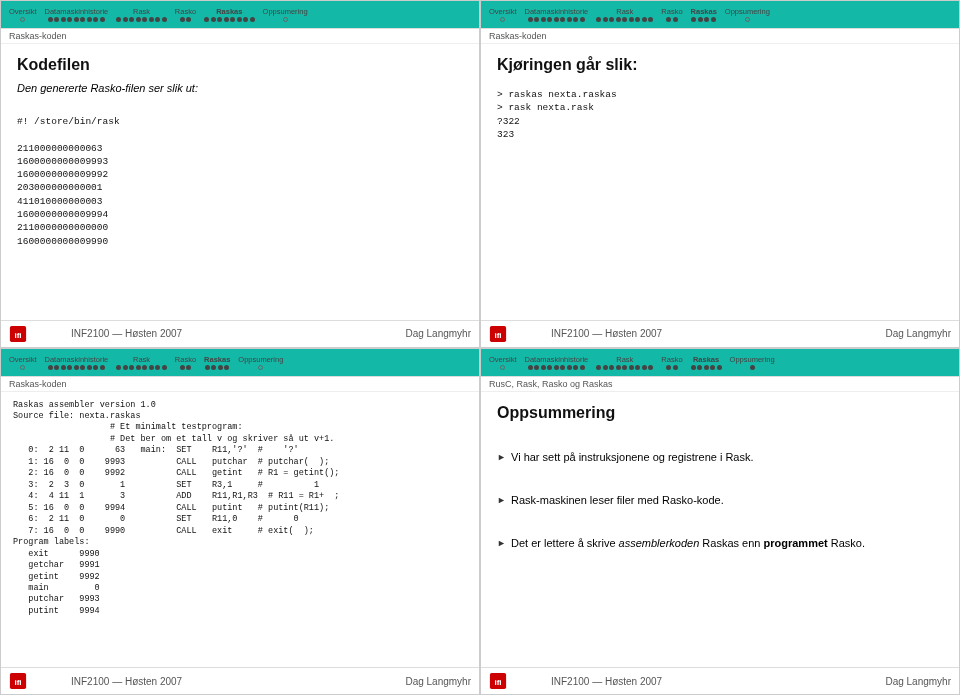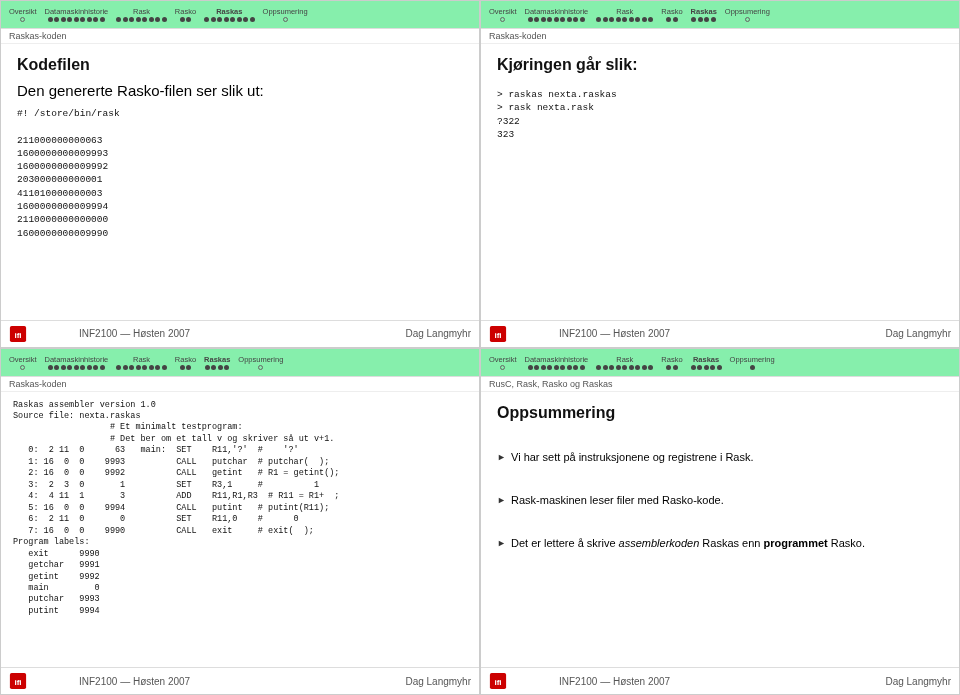--- a/index.html
+++ b/index.html
@@ -16,21 +16,21 @@
     .panel {
       border: 1px solid #ccc;
       display: flex;
       flex-direction: column;
       overflow: hidden;
       position: relative;
     }
 
     
     .nav-bar {
-      background: #86efac;
+      background: #14b8a6;
       border-bottom: 1px solid #ddd;
       padding: 4px 8px;
       display: flex;
       align-items: center;
       gap: 8px;
       flex-wrap: wrap;
       min-height: 28px;
     }
 
     
@@ -47,21 +47,21 @@
       display: flex;
       align-items: center;
       justify-content: space-between;
       background: #fff;
       min-height: 22px;
     }
 
     .footer-logo {
       display: flex;
       align-items: center;
-      gap: 8px;
+      gap: 0;
     }
 
     .footer-text {
       font-size: 10px;
       color: #555;
       padding-left: 44px;
     }
 
     
     .logo-svg {
@@ -220,21 +220,21 @@
       <div class="nav-section">
         <span class="nav-section-label">Oppsumering</span>
         <div class="dots-row">
             <span class="d o"></span>
           </div>
       </div>
     </div>
     <div class="section-label">Raskas-koden</div>
     <div class="panel-content">
       <h2>Kodefilen</h2>
-      <p style="font-size:15px; margin-bottom:8px;">Den genererte Rasko-filen ser slik ut:</p>
+      <p style="font-size:11px; margin-bottom:21px;font-style:italic;">Den genererte Rasko-filen ser slik ut:</p>
       <pre class="mono">#! /store/bin/rask
 
 211000000000063
 1600000000009993
 1600000000009992
 203000000000001
 411010000000003
 1600000000009994
 2110000000000000
 1600000000009990</pre>

